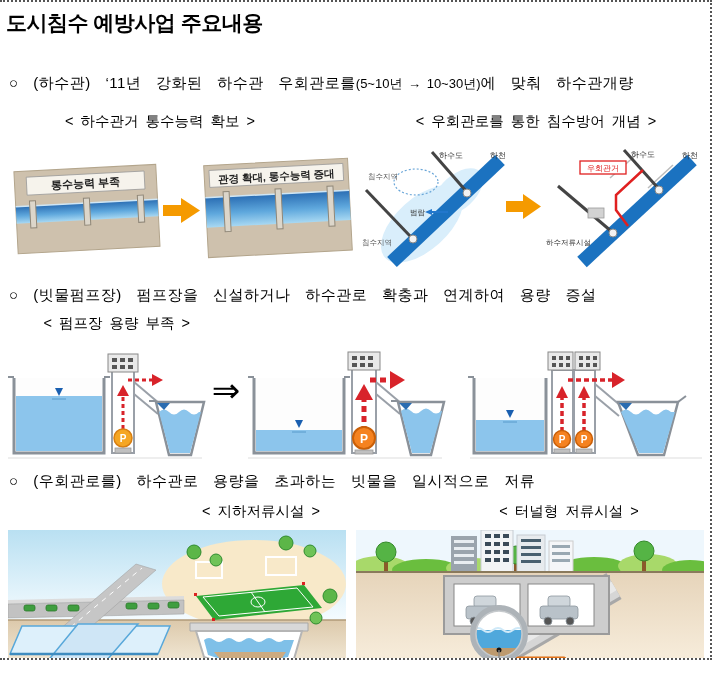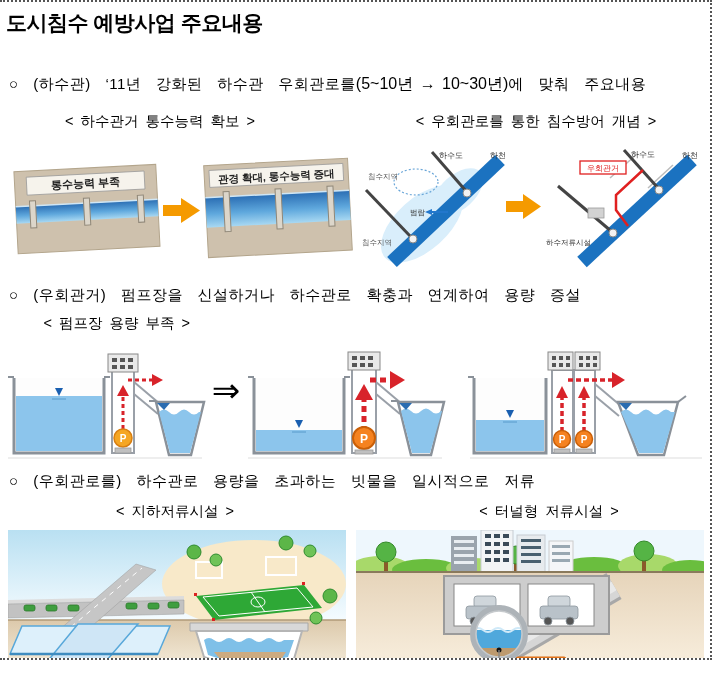--- a/index.html
+++ b/index.html
@@ -3,50 +3,50 @@
 <meta charset="utf-8">
 <style>
   * { margin:0; padding:0; box-sizing:border-box; }
   html,body { background:#fff; }
   body { width:712px; height:680px; font-family:"Liberation Sans", sans-serif; position:relative; }
   .page { position:absolute; left:0; top:0; width:712px; height:660px; background:#fff;
           border-top:2px dotted #555; border-right:2px dotted #555; border-bottom:2px dotted #555; overflow:hidden;padding-left:48px; }
   .title { position:absolute; left:6px; top:7px; font-size:21px; font-weight:bold; color:#000; letter-spacing:-0.5px; white-space:nowrap; }
   .bullet-line { position:absolute; left:9px; font-size:15px; color:#000; white-space:nowrap;
                  word-spacing:10px; letter-spacing:0.5px; }
-  .bullet-line .paren-small { font-size:16px; letter-spacing:0; word-spacing:2px; }
+  .bullet-line .paren-small { font-size:13px; letter-spacing:0; word-spacing:2px; }
   .s1 { top:72px; } .s2 { top:284px; } .s3 { top:470px; }
   .caption { position:absolute; font-size:14.5px; color:#000; text-align:center; white-space:nowrap; word-spacing:3px; }
   .cap1l { top:110px; left:10px;  width:300px; }
   .cap1r { top:110px; left:368px; width:336px; }
   .cap2a { top:312px; left:0px;   width:190px;text-align:right; }
   .cap2b { top:312px; left:238px; width:200px; }
   .cap2c { top:312px; left:466px; width:210px; }
-  .cap3l { top:500px; left:30px;  width:290px; }
-  .cap3r { top:500px; left:424px; width:250px;text-align:center; }
+  .cap3l { top:500px; left:30px;  width:290px;text-align:right; }
+  .cap3r { top:500px; left:444px; width:250px;text-align:center; }
   .fig { position:absolute; }
   .fig-pipes  { left:8px;   top:146px; }
   .fig-map    { left:360px; top:146px; }
   .fig-pump1  { left:4px;   top:338px; }
   .fig-pump2  { left:244px; top:338px; }
   .fig-pump3  { left:468px; top:338px; }
   .fig-under  { left:8px;   top:528px; }
   .fig-tunnel { left:356px; top:528px; }
   .dbl-arrow { position:absolute; left:204px; top:368px; width:44px; text-align:center;
                font-size:34px; font-weight:normal; color:#000; font-family:"DejaVu Sans", sans-serif; }
   svg text { font-family:"Liberation Sans", sans-serif; }
 </style>
 </head>
 <body>
 
 <div class="page">
 
   <div class="title">도시침수 예방사업 주요내용</div>
 
-  <div class="bullet-line s1"><span>○</span> <span>(하수관) ‘11년 강화된 하수관 우회관로를</span><span class="paren-small">(5~10년 → 10~30년)</span><span>에 맞춰 주요내용</span></div>
+  <div class="bullet-line s1"><span>○</span> <span>(하수관) ‘11년 강화된 하수관 우회관로를</span><span class="paren-small">(5~10년 → 10~30년)</span><span>에 맞춰 하수관개량</span></div>
 
   <div class="caption cap1l">&lt; 하수관거 통수능력 확보 &gt;</div>
   <div class="caption cap1r">&lt; 우회관로를 통한 침수방어 개념 &gt;</div>
 
   <svg class="fig fig-pipes" width="346" height="122" viewBox="0 0 346 122">
     <defs>
       <linearGradient id="pipeGrad" x1="0" y1="0" x2="0" y2="1">
         <stop offset="0" stop-color="#2a6db3"></stop>
           <stop offset="0.55" stop-color="#5fa8dd"></stop>
           <stop offset="1" stop-color="#a8d8f2"></stop>
@@ -121,21 +121,21 @@
       <line x1="198" y1="38" x2="251" y2="83" stroke="#444" stroke-width="3"></line>
       <circle cx="253" cy="85" r="4" fill="#f2f2f2" stroke="#888" stroke-width="1"></circle>
       <rect x="228" y="60" width="16" height="10" fill="#d2d2d2" stroke="#999" stroke-width="0.8"></rect>
       <text x="186" y="97" font-size="7.5" fill="#333">하수저류시설</text>
       <polyline points="283,22 256,47 256,62 268,78" fill="none" stroke="#e02020" stroke-width="2.5"></polyline>
       <rect x="220" y="13" width="46" height="13" fill="#fff" stroke="#e02020" stroke-width="1.3"></rect>
       <text x="243" y="23" text-anchor="middle" font-size="8" fill="#e02020">우회관거</text>
     </g>
   </svg>
 
-  <div class="bullet-line s2"><span>○</span> <span>(우회관거) 펌프장을 신설하거나 하수관로 확충과 연계하여 용량 증설</span></div>
+  <div class="bullet-line s2"><span>○</span> <span>(빗물펌프장) 펌프장을 신설하거나 하수관로 확충과 연계하여 용량 증설</span></div>
 
   <div class="caption cap2a">&lt; 펌프장 용량 부족 &gt;</div>
 
   <svg class="fig fig-pump1" width="202" height="124" viewBox="0 0 202 124">
     <line x1="4" y1="118" x2="198" y2="118" stroke="#ddd" stroke-width="1"></line>
     <path d="M10,38 V113 H100 V38" fill="#fdfdfd" stroke="#8a9199" stroke-width="3"></path>
     <line x1="4" y1="37" x2="10" y2="37" stroke="#8a9199" stroke-width="2"></line>
       <line x1="100" y1="37" x2="106" y2="37" stroke="#8a9199" stroke-width="2"></line>
     <rect x="12" y="56" width="86" height="55" fill="#8CC5EC"></rect>
     <polygon points="51,48 59,48 55,56" fill="#1a5fb0"></polygon>

